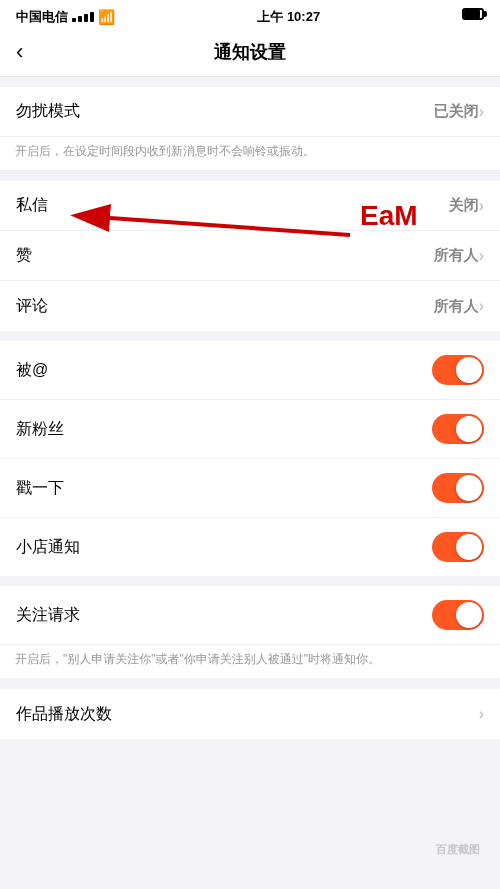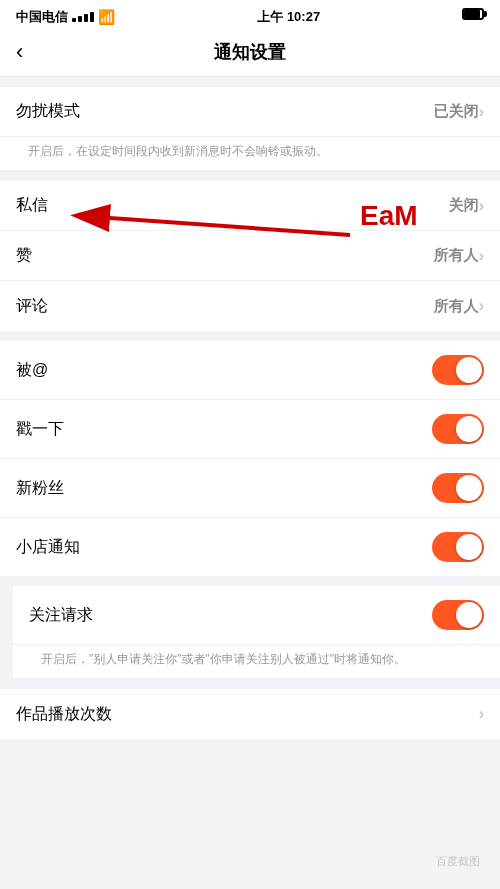--- a/index.html
+++ b/index.html
@@ -79,21 +79,21 @@
     }
     .item-value {
       display: flex; align-items: center; 
       font-size: 15px; color: #888; font-weight: bold;
     }
     .chevron {
       color: #c7c7cc; font-size: 16px;
     }
     .hint-text {
       font-size: 12px; color: #999;
-      padding: 6px 28px 10px;
+      padding: 6px 15px 10px;
       background: #fff;
       border-bottom: 1px solid #f0f0f0;
     }
 
     
     .toggle {
       width: 52px; height: 30px;
       border-radius: 15px;
       background: #ff5722;
       position: relative;
@@ -105,26 +105,26 @@
       background: #fff;
       border-radius: 50%;
       position: absolute;
       top: 2px; right: 2px;
       box-shadow: 0 1px 3px rgba(0,0,0,0.3);
     }
 
     
     .watermark {
       position: fixed;
-      bottom: 20px;
+      bottom: 32px;
       right: 20px;
       opacity: 0.5;
       font-size: 11px;
       color: #999;
-      font-weight: normal;
+      font-weight: bold;
     }
 
     
     .overlay {
       position: absolute;
       top: 0; left: 0;
       width: 500px;
       height: 889px;
       pointer-events: none;
       z-index: 100;
@@ -195,40 +195,40 @@
 </div>
 
 <div class="section" style="margin-top:10px;">
   <div class="section-item">
     <span class="item-label">被@</span>
     <div class="toggle">
       <div class="toggle-thumb"></div>
     </div>
   </div>
   <div class="section-item">
+    <span class="item-label">新粉丝</span>
+    <div class="toggle">
+      <div class="toggle-thumb"></div>
+    </div>
+  </div>
+  <div class="section-item">
     <span class="item-label">戳一下</span>
     <div class="toggle">
       <div class="toggle-thumb"></div>
     </div>
   </div>
   <div class="section-item">
-    <span class="item-label">新粉丝</span>
-    <div class="toggle">
-      <div class="toggle-thumb"></div>
-    </div>
-  </div>
-  <div class="section-item">
     <span class="item-label">小店通知</span>
     <div class="toggle">
       <div class="toggle-thumb"></div>
     </div>
   </div>
 </div>
 
-<div class="section" style="margin-top:10px;margin-left:13px;">
+<div class="section" style="margin-top:10px;">
   <div class="section-item">
     <span class="item-label">关注请求</span>
     <div class="toggle">
       <div class="toggle-thumb"></div>
     </div>
   </div>
   <div class="hint-text">
     开启后，"别人申请关注你"或者"你申请关注别人被通过"时将通知你。
   </div>
 </div>

